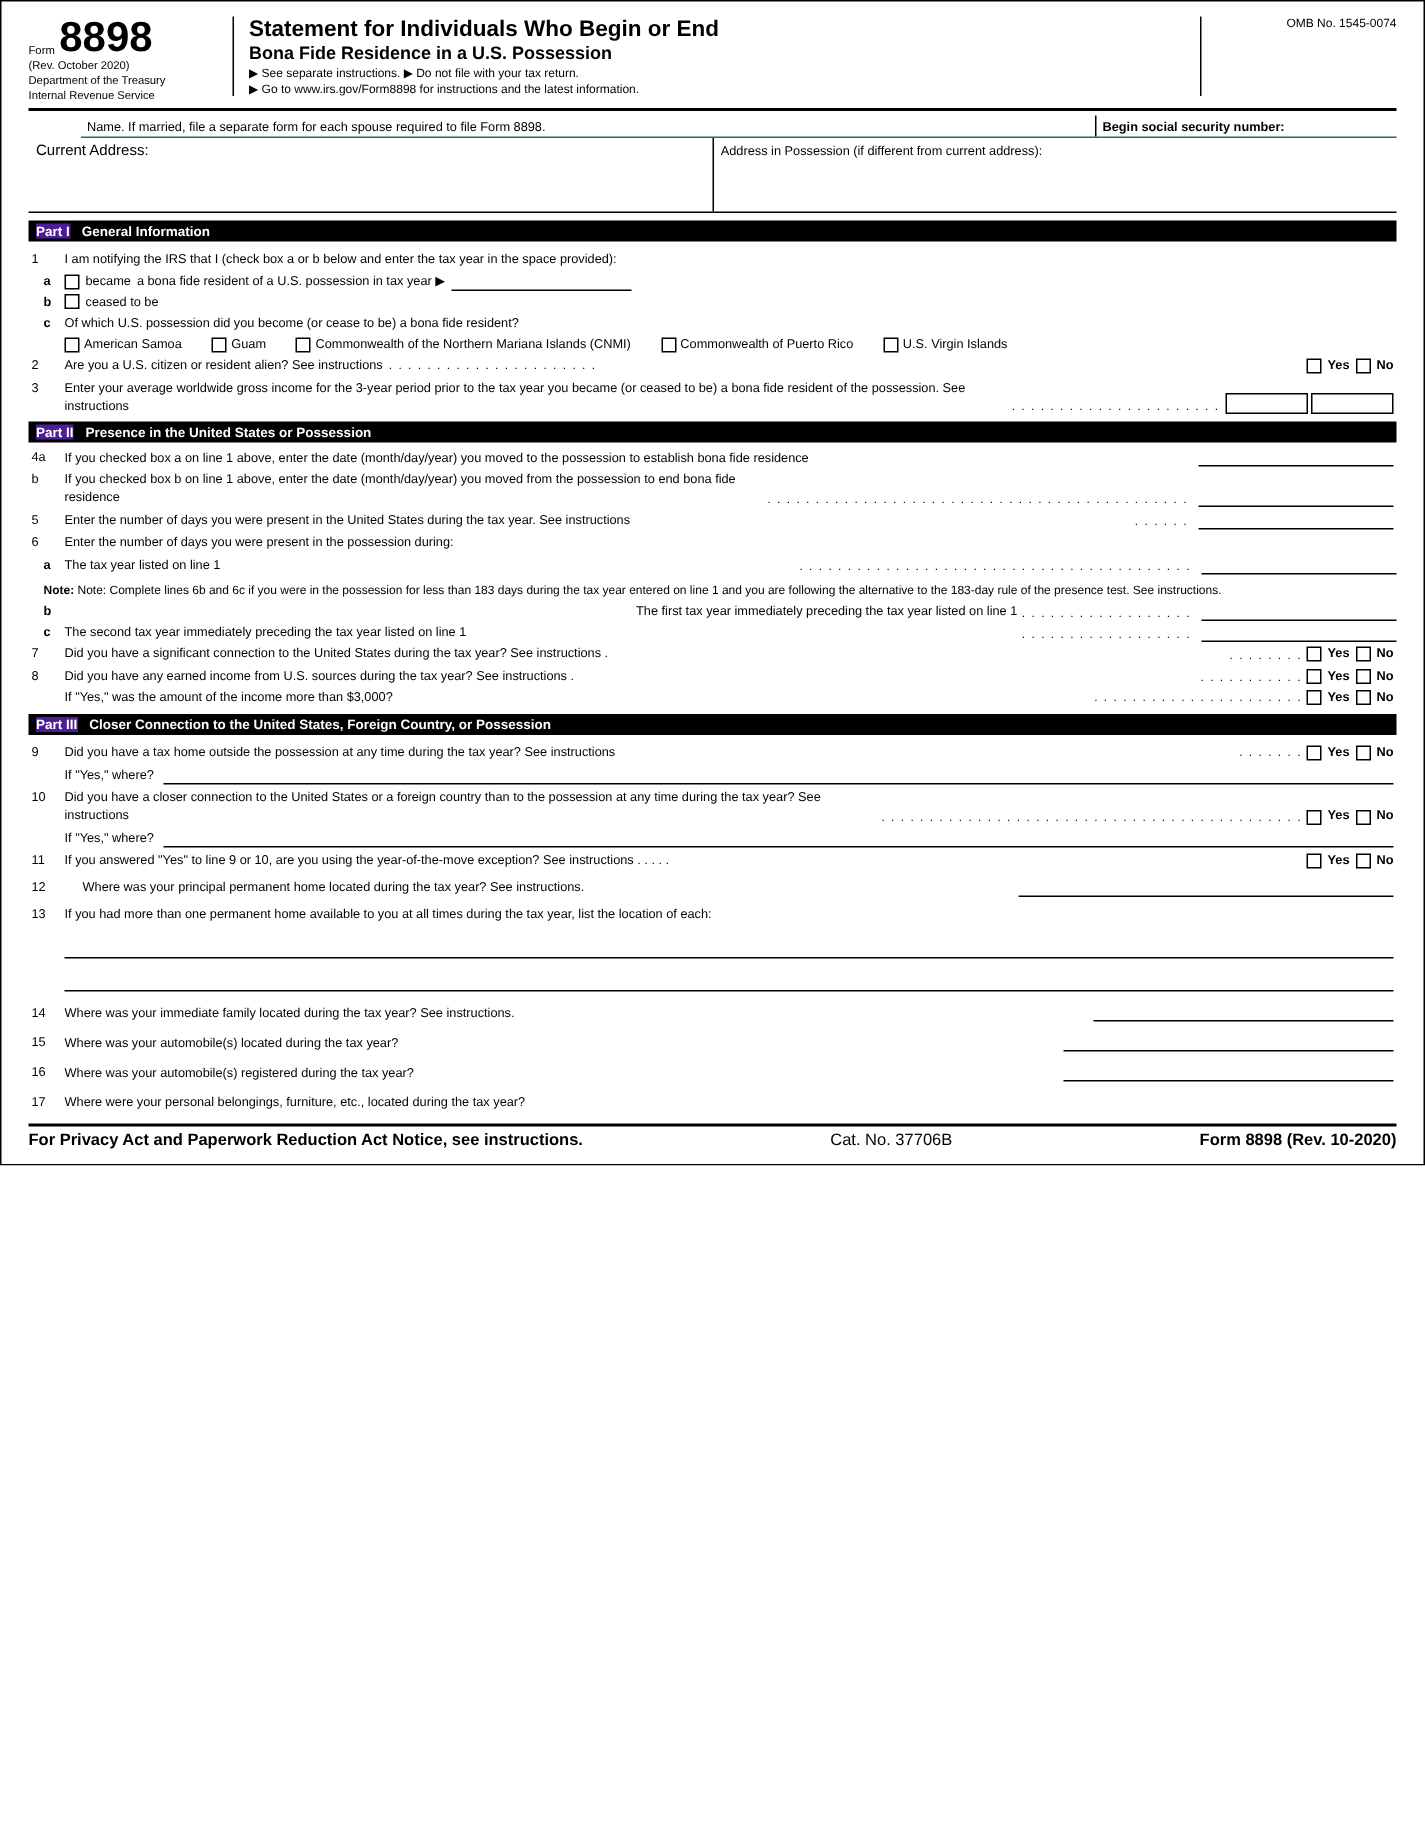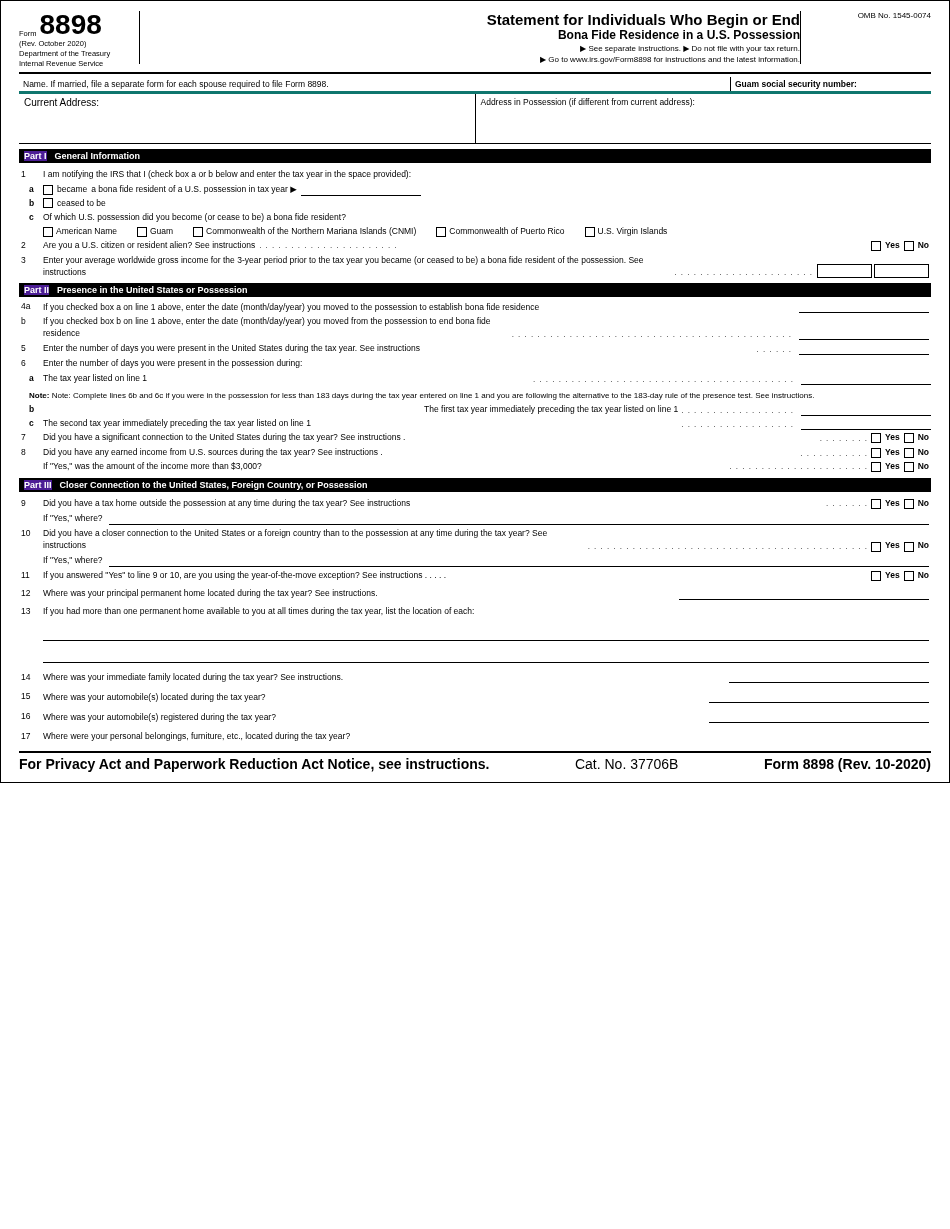--- a/index.html
+++ b/index.html
@@ -32,24 +32,25 @@
       font-weight: bold;
       font-family: 'Arial Black', Arial, sans-serif;
       line-height: 1;
     }
     .form-label-small {
       font-size: 7.5px;
       line-height: 1.3;
     }
     .form-title-block {
       flex: 1;
-      text-align: right;
-      padding: 0 0;
+      text-align: left;
+      padding: 0 10px;
       border-left: 1px solid #000;
       border-right: 1px solid #000;
+      margin-left: 16px;
     }
     .form-title-main {
       font-size: 15px;
       font-weight: bold;
     }
     .form-title-sub {
       font-size: 12px;
       font-weight: bold;
     }
     .form-instructions {
@@ -59,22 +60,23 @@
     .omb-block {
       width: 130px;
       flex-shrink: 0;
       font-size: 8px;
       text-align: right;
       padding-left: 5px;
     }
     
     .name-row {
       display: flex;
-      border-bottom: 3px solid #0f766e;
+      border-bottom: 1px solid #0f766e;
       font-size: 8.5px;
+      margin-left: 35px;
     }
     .name-cell {
       flex: 1;
       padding: 2px 4px;
       border-right: 1px solid #000;
     }
     .ssn-cell {
       width: 200px;
       padding: 2px 4px;
       font-weight: bold;
@@ -158,21 +160,21 @@
       font-size: 8px;
     }
     .bold { font-weight: bold; }
     
     .footer {
       border-top: 2px solid #000;
       display: flex;
       justify-content: space-between;
       padding-top: 3px;
       margin-top: 8px;
-      font-size: 14px;
+      font-size: 11px;
     }
     .footer-left { font-weight: bold; }
     .footer-right { font-weight: bold; }
     
     .sub-line {
       display: flex;
       align-items: flex-start;
       margin-bottom: 2px;
       padding-left: 10px;
       font-size: 8.5px;
@@ -230,21 +232,21 @@
     <div class="omb-block">
       <span>OMB No. 1545-0074</span>
     </div>
   </div>
 
   <div class="name-row">
     <div class="name-cell">
       <span>Name. If married, file a separate form for each spouse required to file Form 8898.</span>
     </div>
     <div class="ssn-cell">
-      <span>Guam social security number:</span>
+      <span>Begin social security number:</span>
     </div>
   </div>
 
   <div class="address-row">
     <div class="address-cell">
       <span>Current Address:</span>
     </div>
     <div class="address-cell2">
       <span>Address in Possession (if different from current address):</span>
     </div>
@@ -280,21 +282,21 @@
     </div>
   </div>
 
   <div class="sub-line">
     <div class="sub-label">c</div>
     <div class="sub-content">
       <div><span>Of which U.S. possession did you become (or cease to be) a bona fide resident?</span></div>
       <div class="possession-checkboxes">
         <div class="possession-item">
           <span class="checkbox"></span>
-          <span>American Name</span>
+          <span>American Samoa</span>
         </div>
         <div class="possession-item">
           <span class="checkbox"></span>
           <span>Guam</span>
         </div>
         <div class="possession-item">
           <span class="checkbox"></span>
           <span>Commonwealth of the Northern Mariana Islands (CNMI)</span>
         </div>
         <div class="possession-item">
@@ -499,21 +501,21 @@
       <div style="display:flex;align-items:center;width:100%;">
         <span style="flex:1;">If you answered "Yes" to line 9 or 10, are you using the year-of-the-move exception? See instructions . . . . .</span>
         <span class="checkbox" style="margin-left:4px;"></span>
         <span style="font-weight:bold;margin:0 4px;">Yes</span>
         <span class="checkbox"></span>
         <span style="font-weight:bold;margin-left:4px;">No</span>
       </div>
     </div>
   </div>
 
-  <div class="line" style="margin-top:6px;">
+  <div class="line" style="margin-top:6px;gap:12px;">
     <div class="line-num">12</div>
     <div class="line-content">
       <div style="display:flex;align-items:flex-end;width:100%;">
         <span style="flex:1;">Where was your principal permanent home located during the tax year? See instructions.</span>
         <span style="border-bottom:1px solid #000;width:250px;height:12px;display:inline-block;margin-left:4px;"></span>
       </div>
     </div>
   </div>
 
   <div class="line" style="margin-top:6px;">

